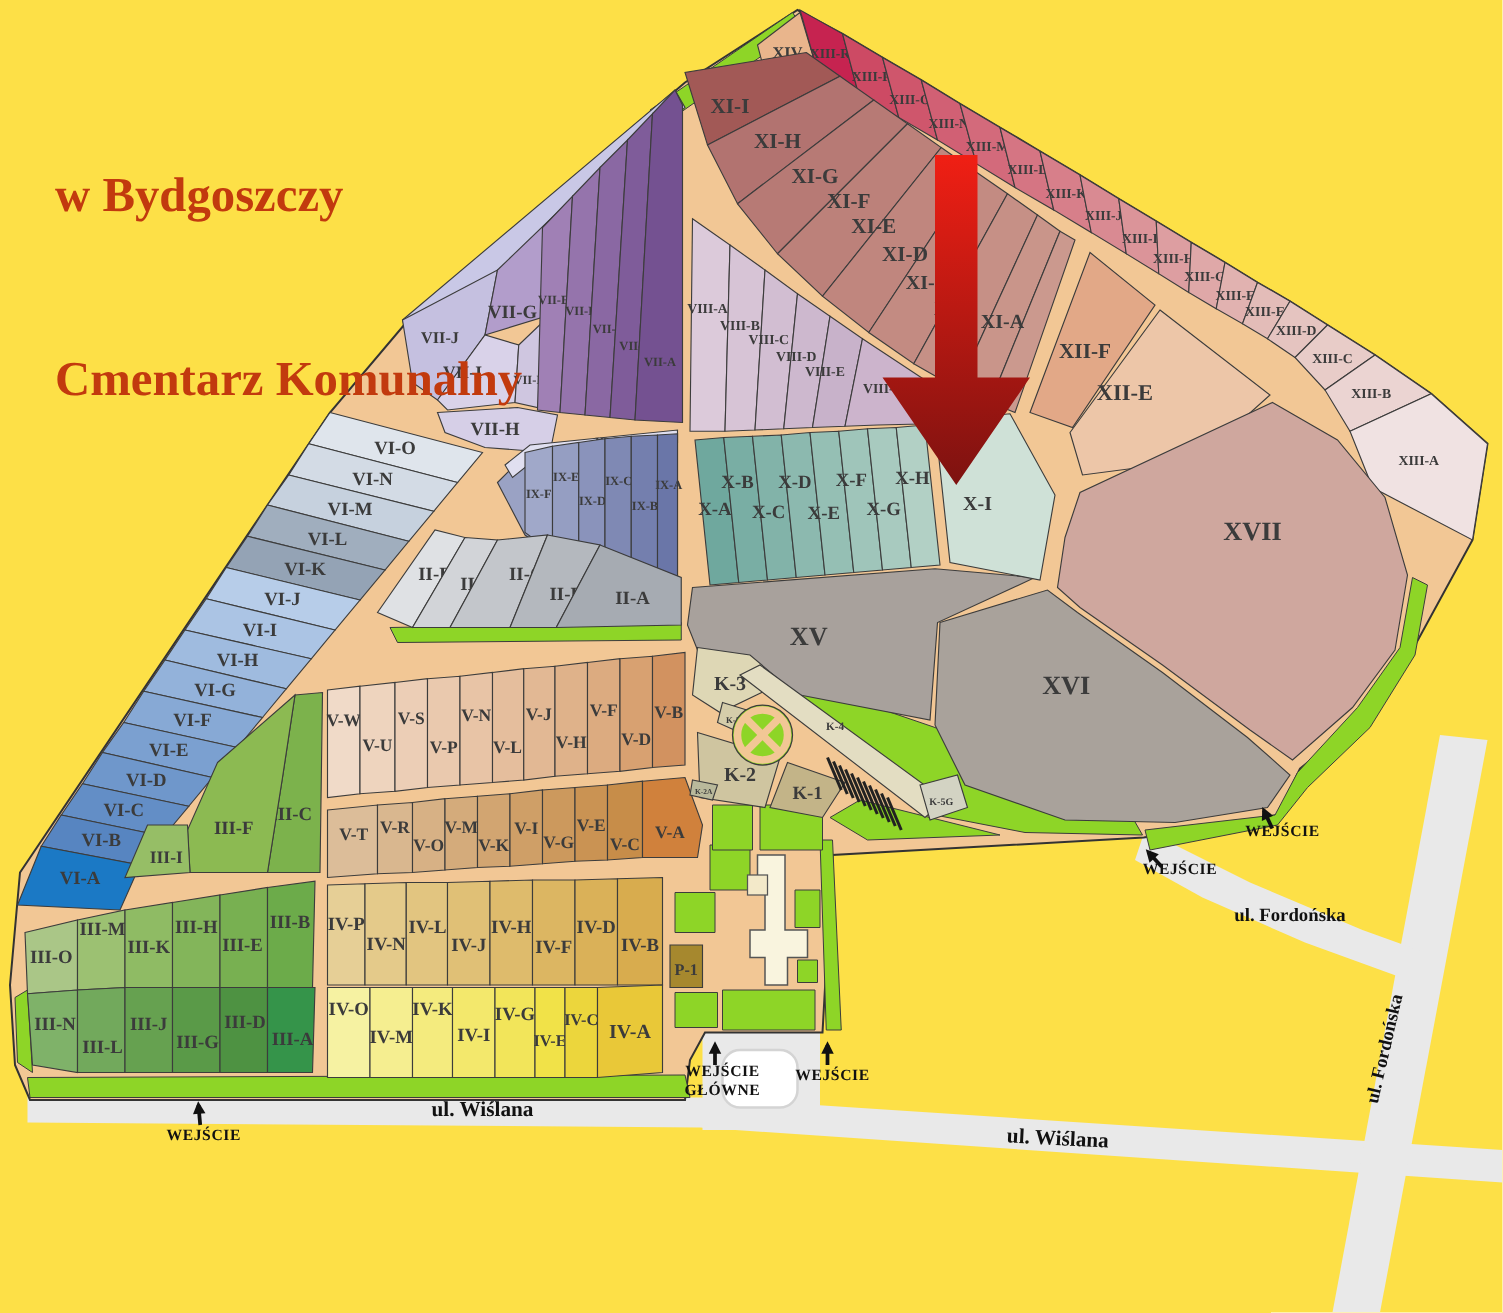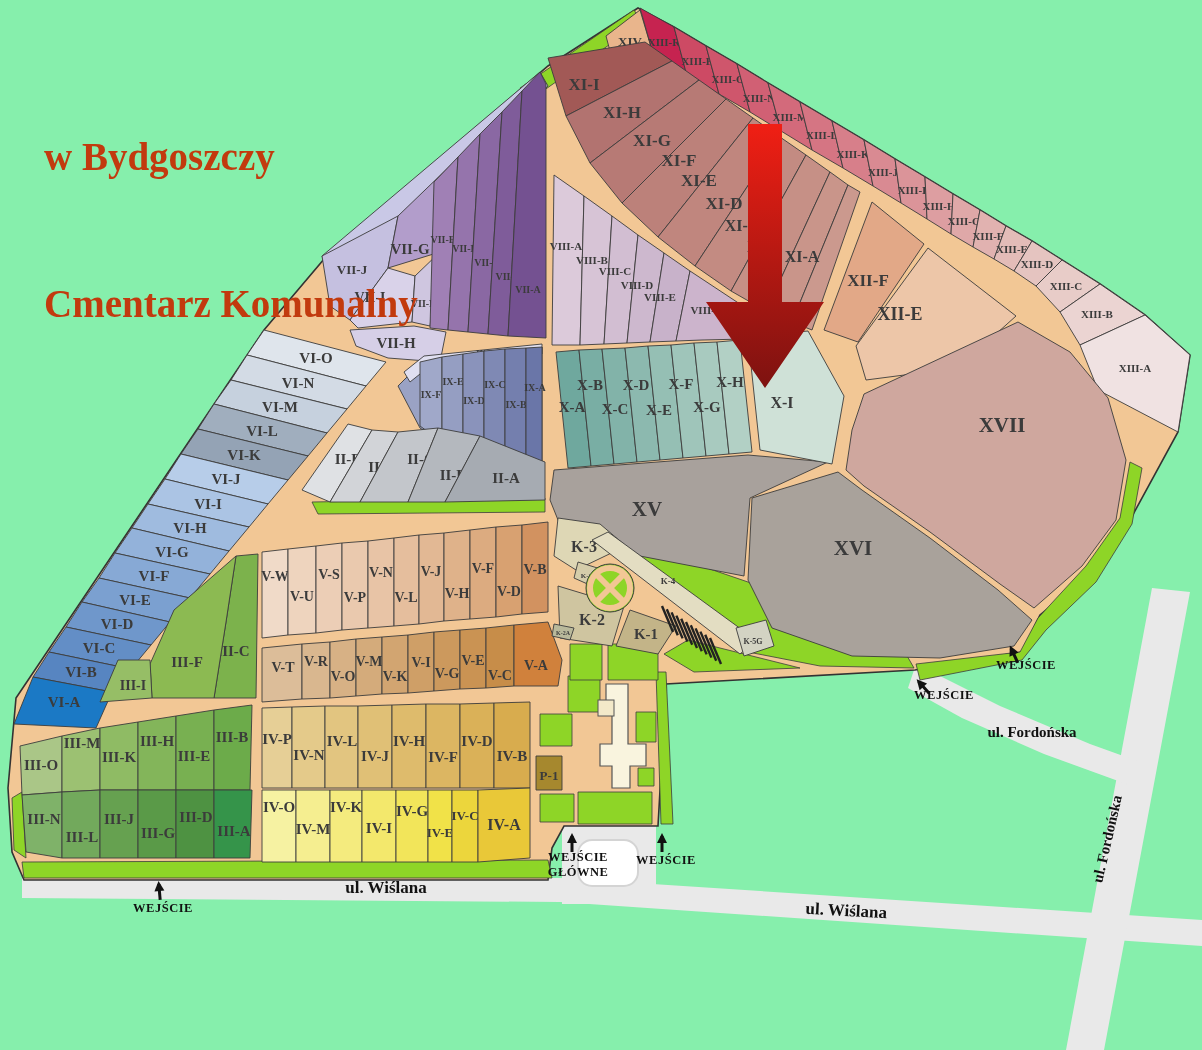--- a/index.html
+++ b/index.html
@@ -1,16 +1,16 @@
 <!DOCTYPE html>
 <html><head>
 <meta charset="utf-8">
 <style>
   html,body{margin:0;padding:0;background:#fff;}
-  .stage{position:relative;width:1202px;height:1050px;background:#86efac;overflow:hidden;
+  .stage{position:relative;width:1202px;height:1050px;background:#fde047;overflow:hidden;
          font-family:"Liberation Serif","DejaVu Serif",serif;}
   svg{position:absolute;left:0;top:0;}
   .title{position:absolute;left:44px;top:34px;font-weight:bold;font-size:39px;line-height:49px;
          font-family:"Liberation Serif","DejaVu Serif",serif;white-space:pre;}
   svg text{font-family:"Liberation Serif","DejaVu Serif",serif;font-weight:bold;}
 </style>
 </head>
 <body>
 
 <div class="stage">

